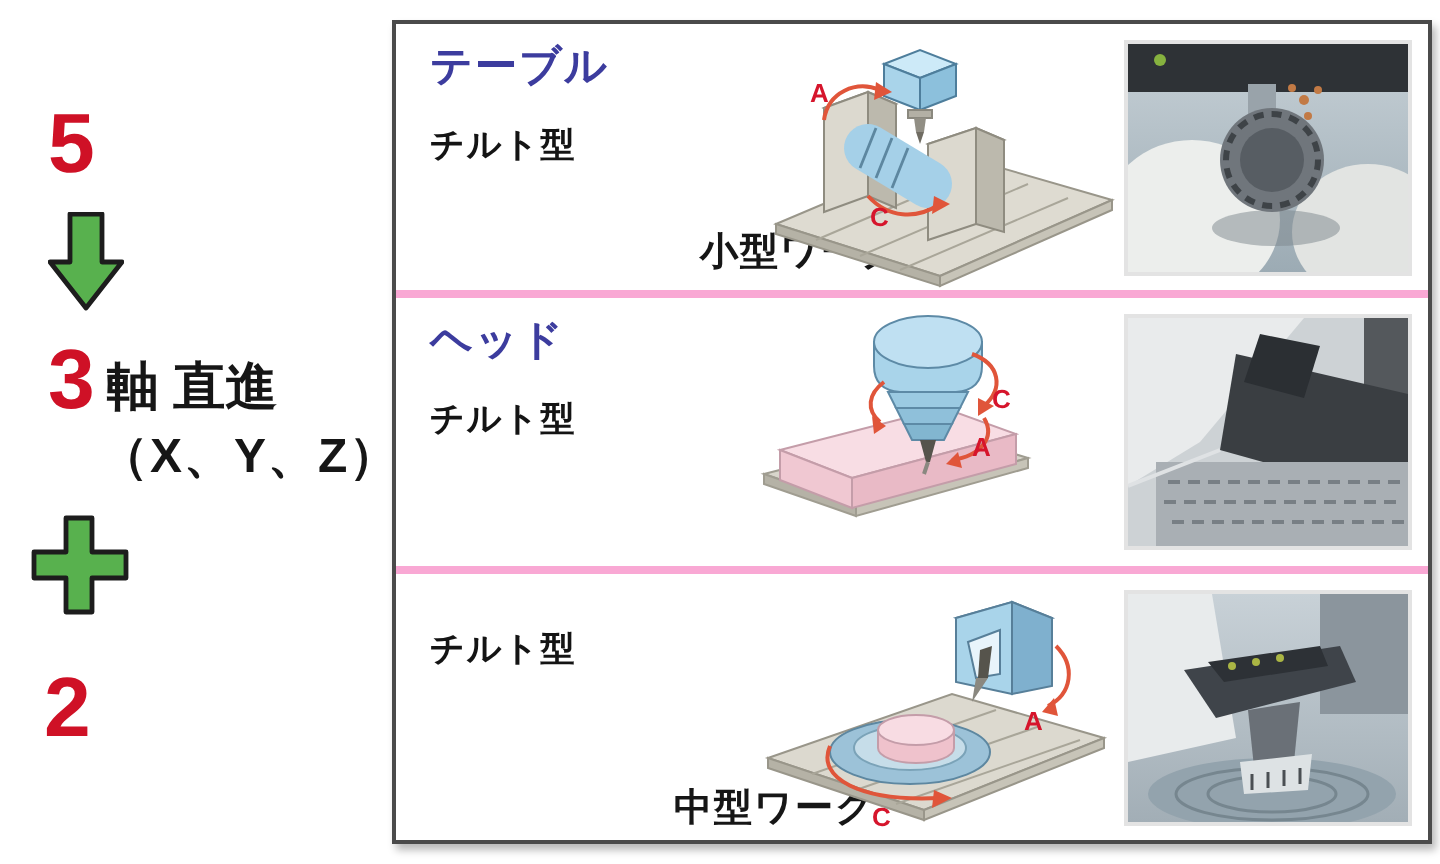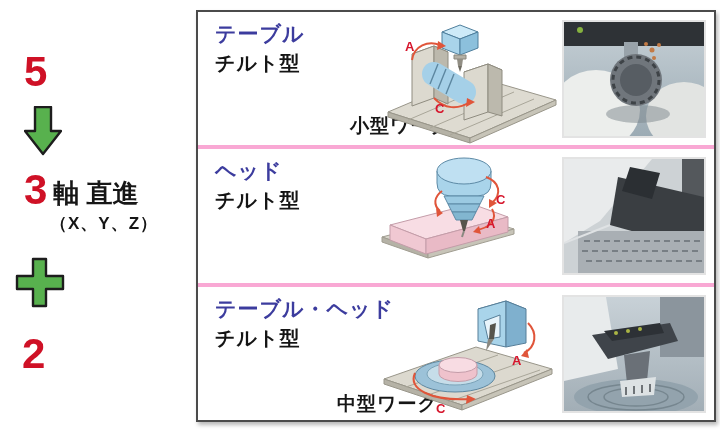--- a/index.html
+++ b/index.html
@@ -8,35 +8,35 @@
     background:#ffffff;color:#161616;
     font-family:"Liberation Sans","DejaVu Sans",sans-serif;font-weight:700;
   }
   
   .axis-line{position:absolute;display:flex;align-items:flex-end;gap:7px;white-space:nowrap}
   .axis-line .num{font-size:42px;line-height:.85;color:#cf1126;letter-spacing:-1px}
   .axis-line .lbl{font-size:26px;line-height:1;padding-bottom:2px;color:#161616}
   #line-5{left:24px;top:54px}
   #line-3{left:24px;top:172px}
   #line-2{left:22px;top:336px}
-  .axis-sub{position:absolute;left:50px;top:212px;font-size:17px;letter-spacing:1px}
+  .axis-sub{position:absolute;left:50px;top:212px;font-size:24px;letter-spacing:1px}
   .glyph{position:absolute}
   #down-arrow{left:24px;top:106px}
   #plus-sign{left:15px;top:257px}
   
   .panel{
     position:absolute;left:196px;top:10px;width:520px;height:412px;
     box-sizing:border-box;border:2px solid #4b4b4b;background:#fff;
     display:flex;flex-direction:column;box-shadow:2px 3px 4px rgba(0,0,0,.28);
   }
   .row{position:relative;flex:1;background:#fff}
   .row + .row{border-top:4px solid #f9a8d4}
   .titles{position:absolute;left:17px;top:10px}
   .row-title{font-size:21px;color:#3c3c9e;letter-spacing:1px;line-height:1.1}
-  .row-subtitle{font-size:20px;color:#141414;margin-top:5px;letter-spacing:1px}
+  .row-subtitle{font-size:17px;color:#141414;margin-top:16px;letter-spacing:1px}
   .work-label{position:absolute;font-size:19px;letter-spacing:1px}
   .row:nth-child(1) .work-label{left:152px;top:101px}
   .row:nth-child(2) .work-label{left:140px;top:102px}
   .row:nth-child(3) .work-label{left:139px;top:104px}
   .illus{position:absolute;left:180px;top:2px;width:185px;height:130px}
   .photo{position:absolute;left:364px;top:8px;width:140px;height:114px;border:2px solid #e3e3e3;background:#cfd6da}
   .ax{font-size:13px;font-weight:bold;fill:#d6152c;font-family:"Liberation Sans","DejaVu Sans",sans-serif}
   .arc{fill:none;stroke:#e0553a;stroke-width:2}
   .ah{fill:#e0553a}
 </style>
@@ -177,21 +177,20 @@
         <polygon points="54,18 140,38 140,92 46,66" fill="#3a3e42"></polygon>
         <polygon points="66,8 96,14 88,40 58,32" fill="#2b2f33"></polygon>
         <rect x="14" y="72" width="126" height="42" fill="#a9afb4"></rect>
         <path d="M20,82 H138 M18,92 H138 M22,102 H138" stroke="#787f85" stroke-width="2" stroke-dasharray="6,4" fill="none"></path>
         <path d="M0,84 L46,66" stroke="#dfe2e4" stroke-width="2"></path>
       </svg>
     </div>
 
     <div class="row">
       <div class="titles">
-        <div class="row-title">テーブル・ヘッド</div>
         <div class="row-subtitle">チルト型</div>
       </div>
       <div class="work-label">中型ワーク</div>
 
       <svg class="illus" viewBox="0 0 185 130">
 
         <polygon points="6,90 98,58 174,80 84,116" fill="#dcd9cf" stroke="#99968a"></polygon>
         <polygon points="6,90 84,116 84,121 6,95" fill="#b5b2a6" stroke="#99968a"></polygon>
         <polygon points="84,116 174,80 174,85 84,121" fill="#c7c4b8" stroke="#99968a"></polygon>
         <line x1="28" y1="98" x2="120" y2="66" stroke="#a9a699"></line>

